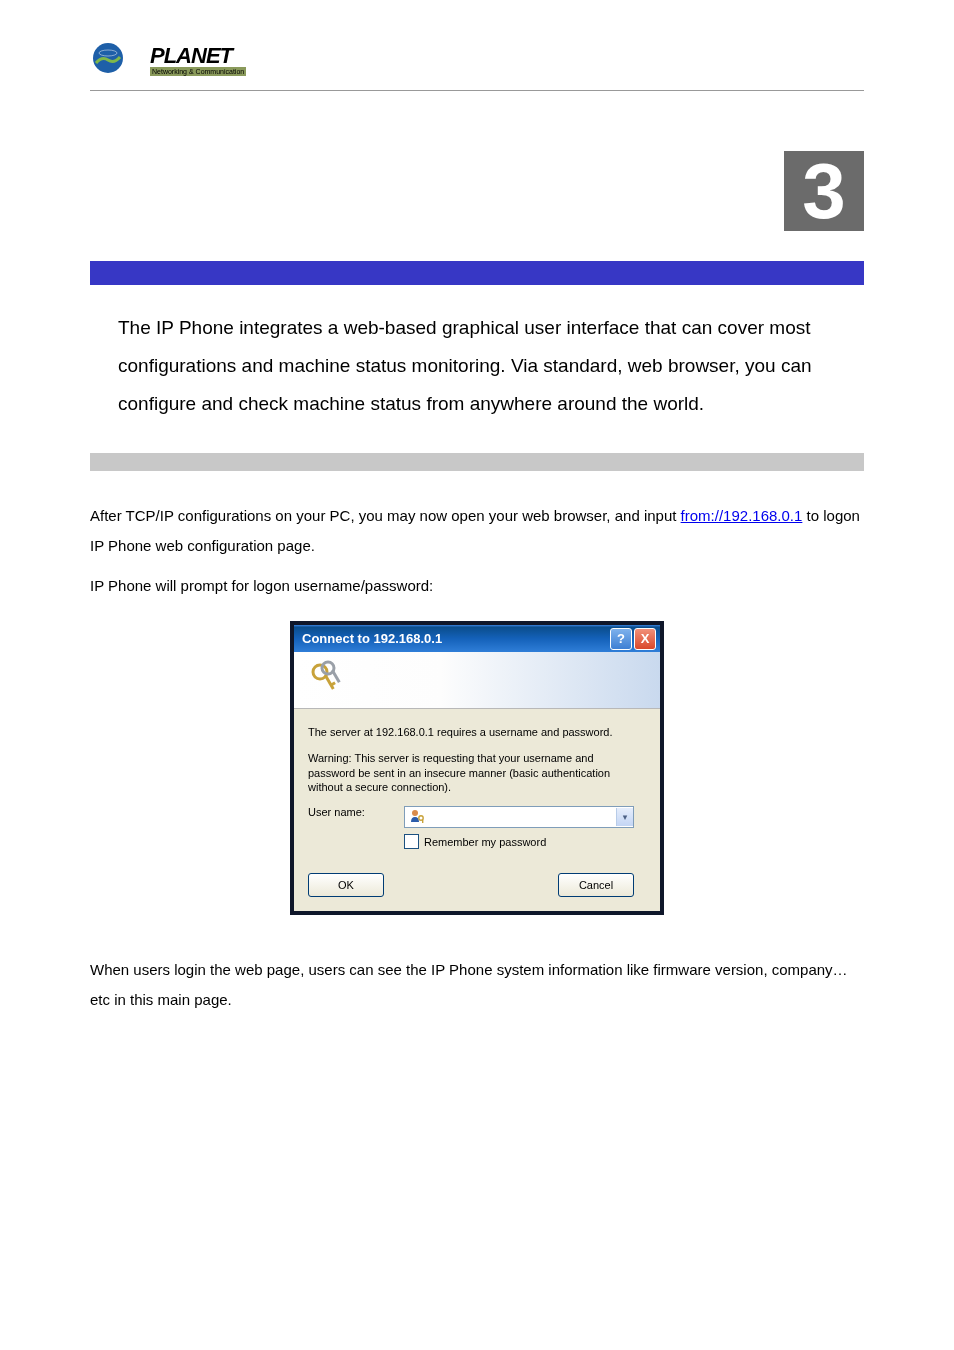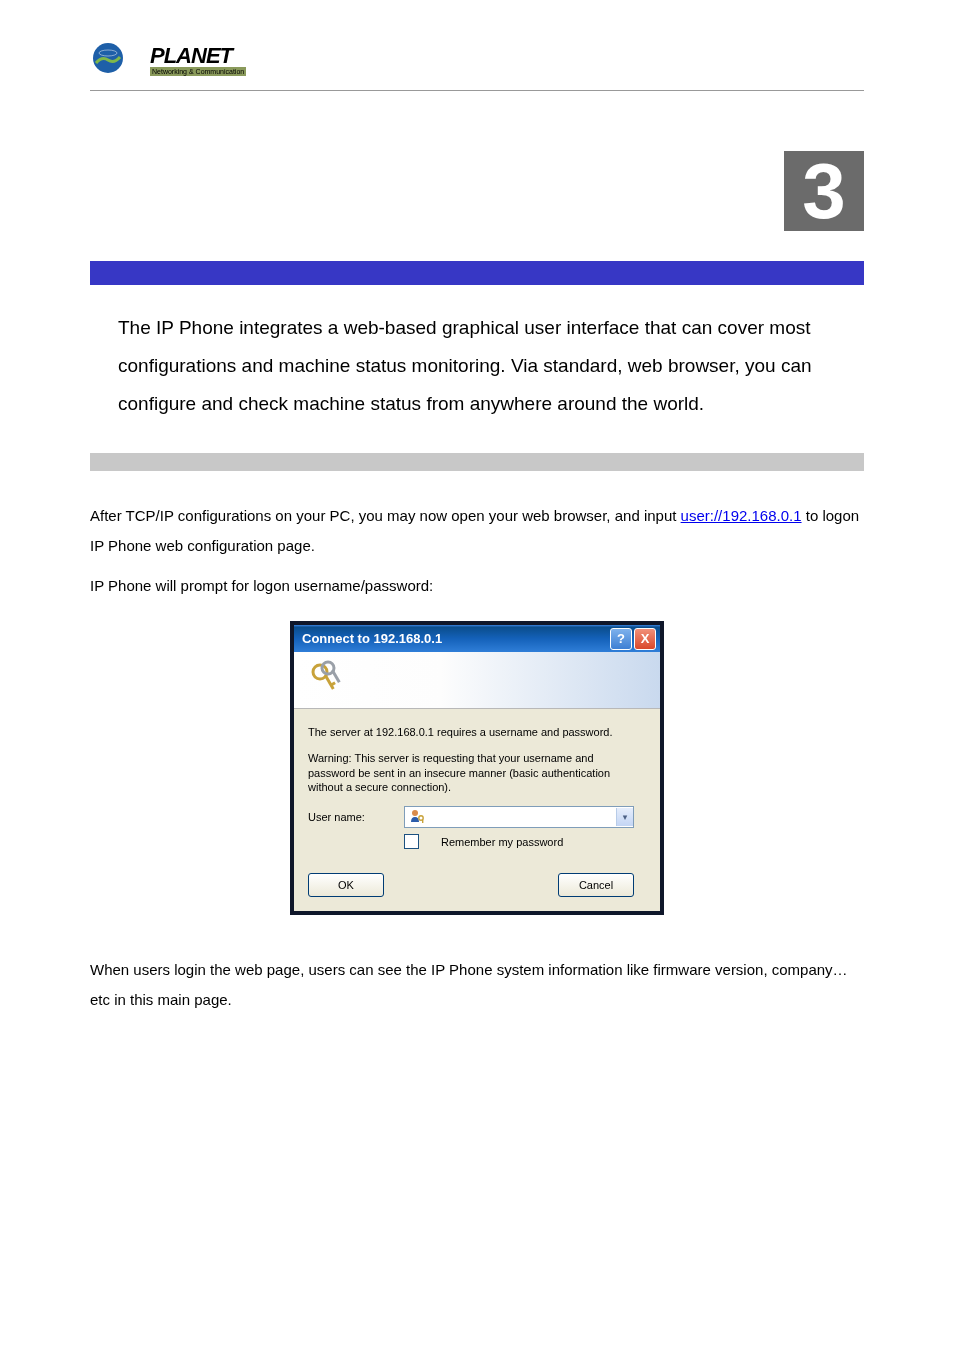--- a/index.html
+++ b/index.html
@@ -142,21 +142,21 @@
     padding: 16px 26px 14px 14px;
   }
   .dialog-msg {
     font-size: 11px;
     color: #000;
     line-height: 1.3;
     margin-bottom: 12px;
   }
   .form-row {
     display: flex;
-    align-items: center;
+    align-items: flex-start;
     margin-bottom: 6px;
   }
   .form-label {
     width: 96px;
     font-size: 11px;
     color: #000;
   }
   .combo {
     flex: 1;
     height: 20px;
@@ -181,21 +181,21 @@
   .textfield {
     flex: 1;
     height: 20px;
     border: 1px solid #7f9db9;
     background: #fff;
   }
   .check-row {
     margin-left: 96px;
     display: flex;
     align-items: center;
-    gap: 22px;
+    gap: 5px;
     margin-top: 4px;
     margin-bottom: 24px;
   }
   .checkbox {
     width: 13px;
     height: 13px;
     border: 1px solid #1c5180;
     background: #fff;
   }
   .btn-row {
@@ -238,21 +238,21 @@
   <div class="chapter-badge">3</div>
   <div class="clear"></div>
 
   <div class="blue-bar"></div>
 
   <p class="indent-para">The IP Phone integrates a web-based graphical user interface that can cover most configurations and machine status monitoring. Via standard, web browser, you can configure and check machine status from anywhere around the world.</p>
 
   <div class="grey-bar"></div>
 
   <p class="body-para">
-    <span>After TCP/IP configurations on your PC, you may now open your web browser, and input </span><a class="link">user://192.168.0.1</a><span> to logon IP Phone web configuration page.</span>
+    <span>After TCP/IP configurations on your PC, you may now open your web browser, and input </span><a class="link">from://192.168.0.1</a><span> to logon IP Phone web configuration page.</span>
   </p>
 
   <p class="body-para">IP Phone will prompt for logon username/password:</p>
 
   <div class="dialog-wrap">
     <div class="dialog">
       <div class="titlebar">
         <span class="titlebar-text">Connect to 192.168.0.1</span>
         <div class="titlebar-buttons">
           <div class="tb-btn tb-help">

